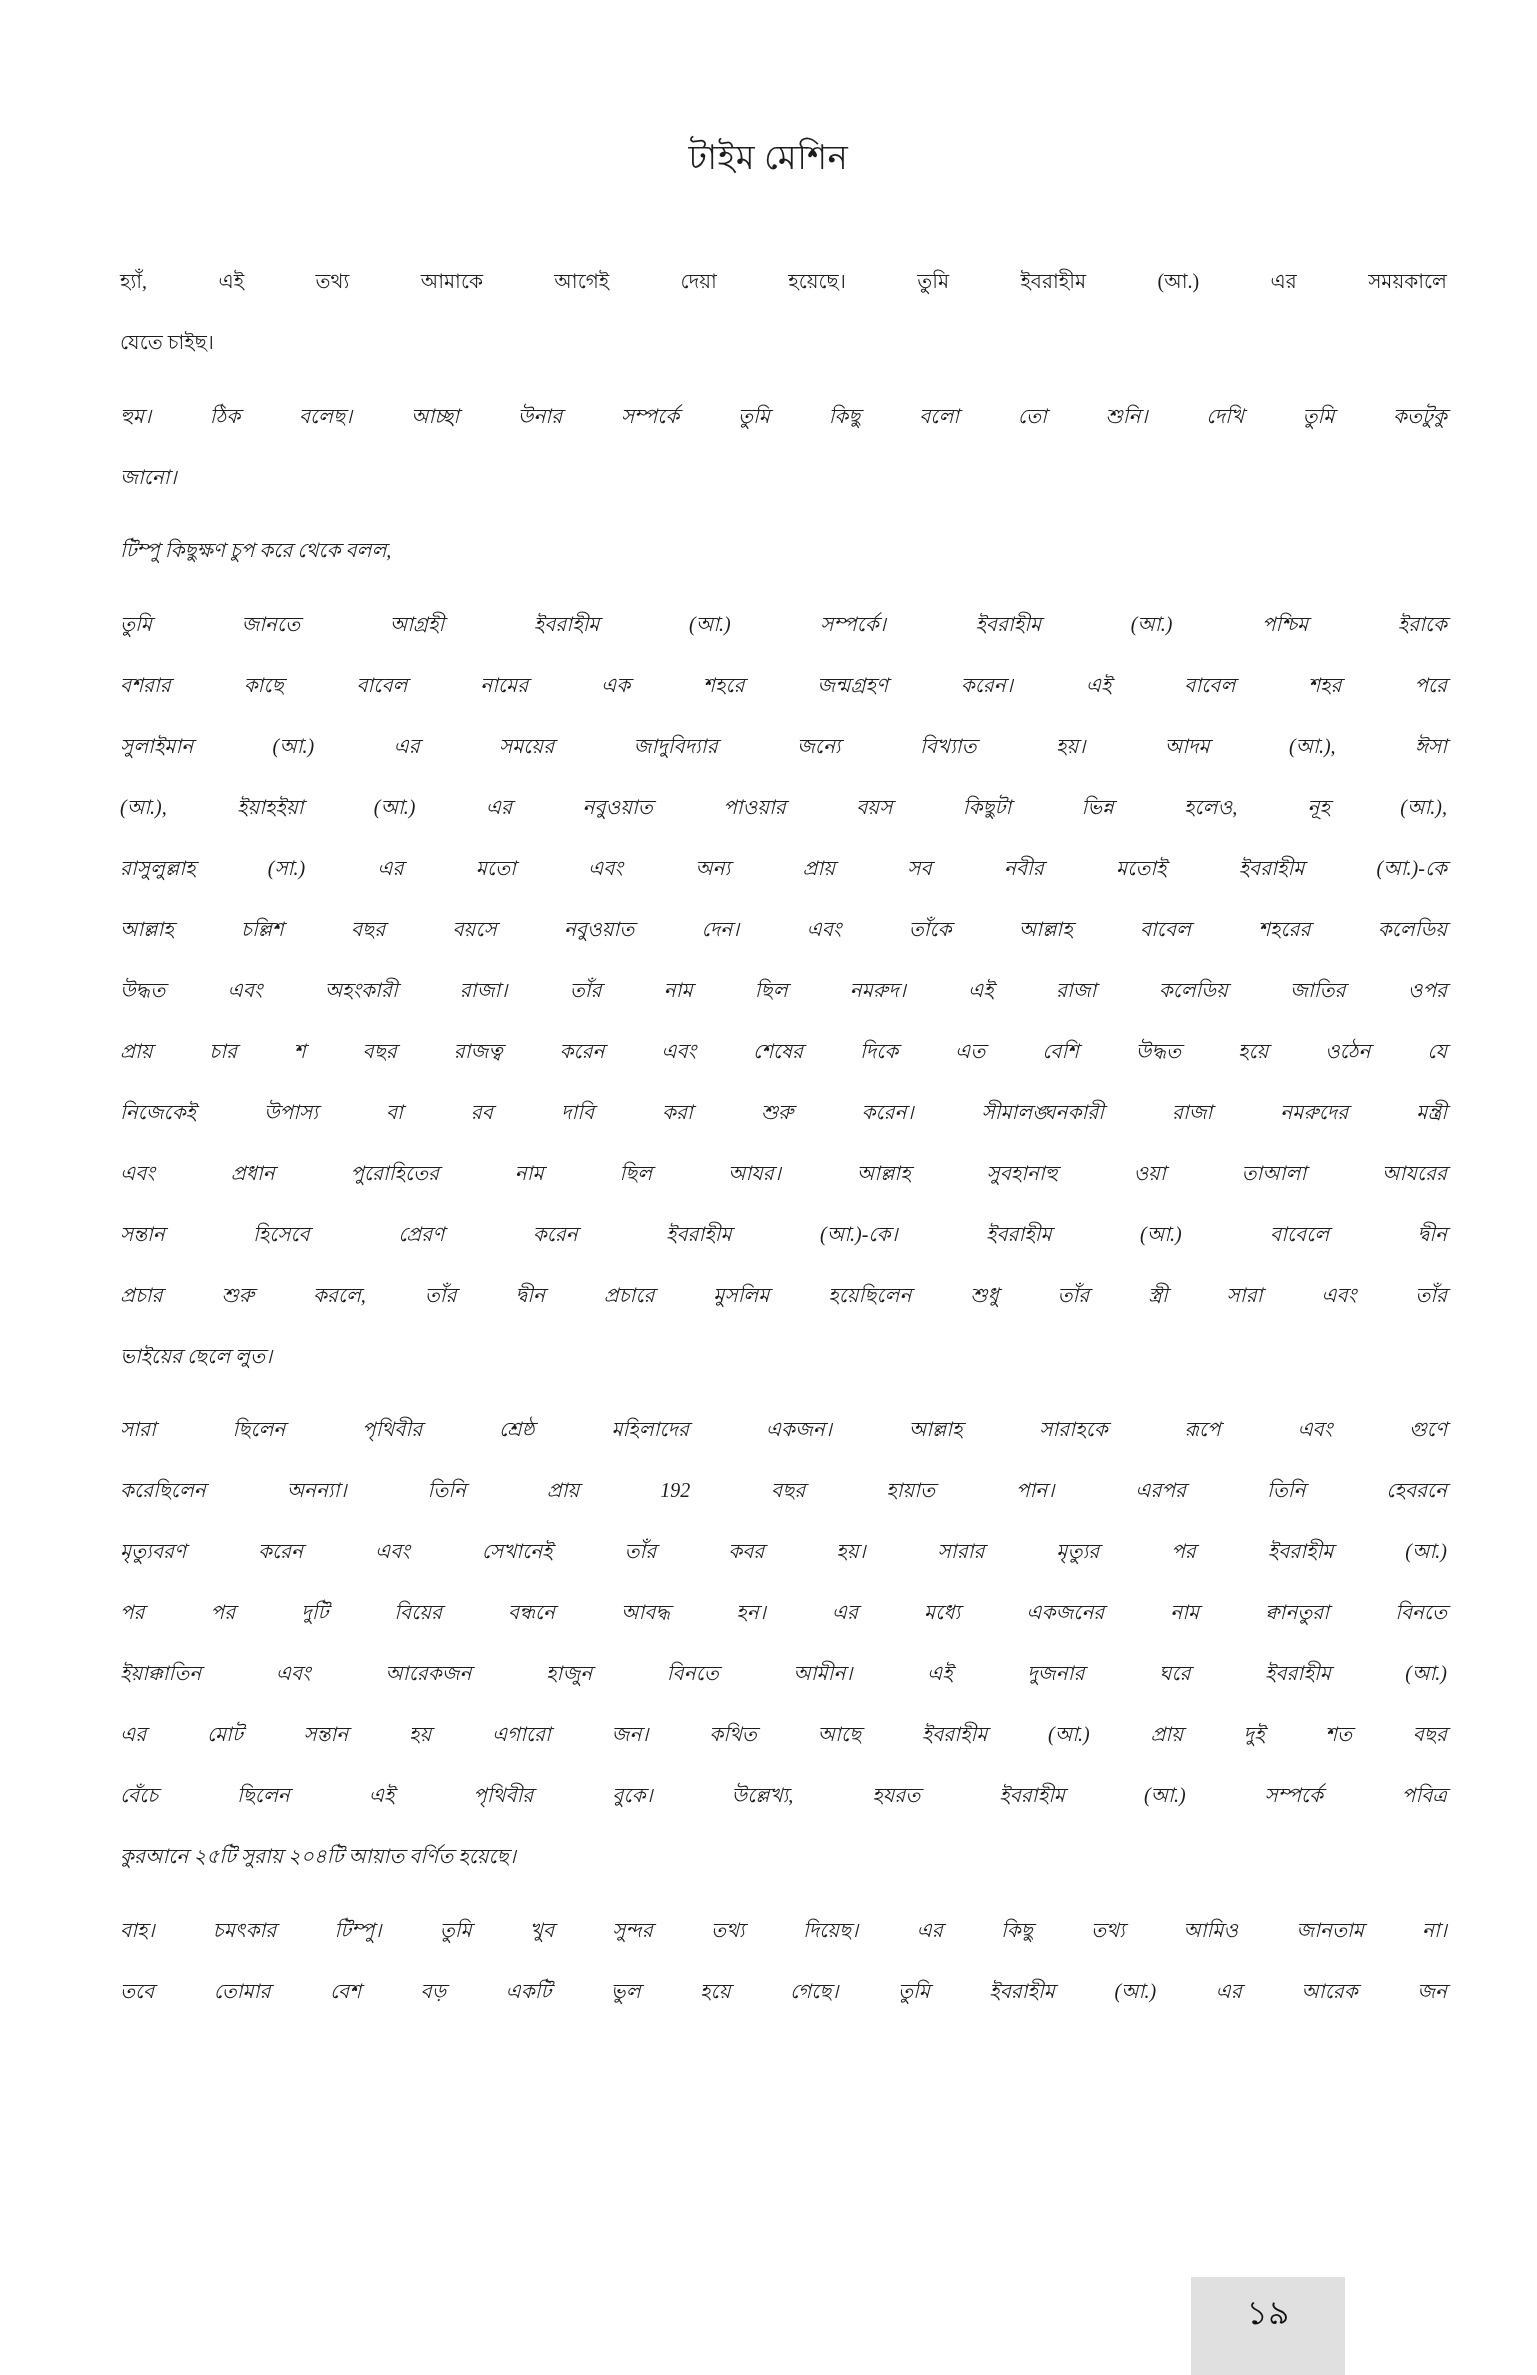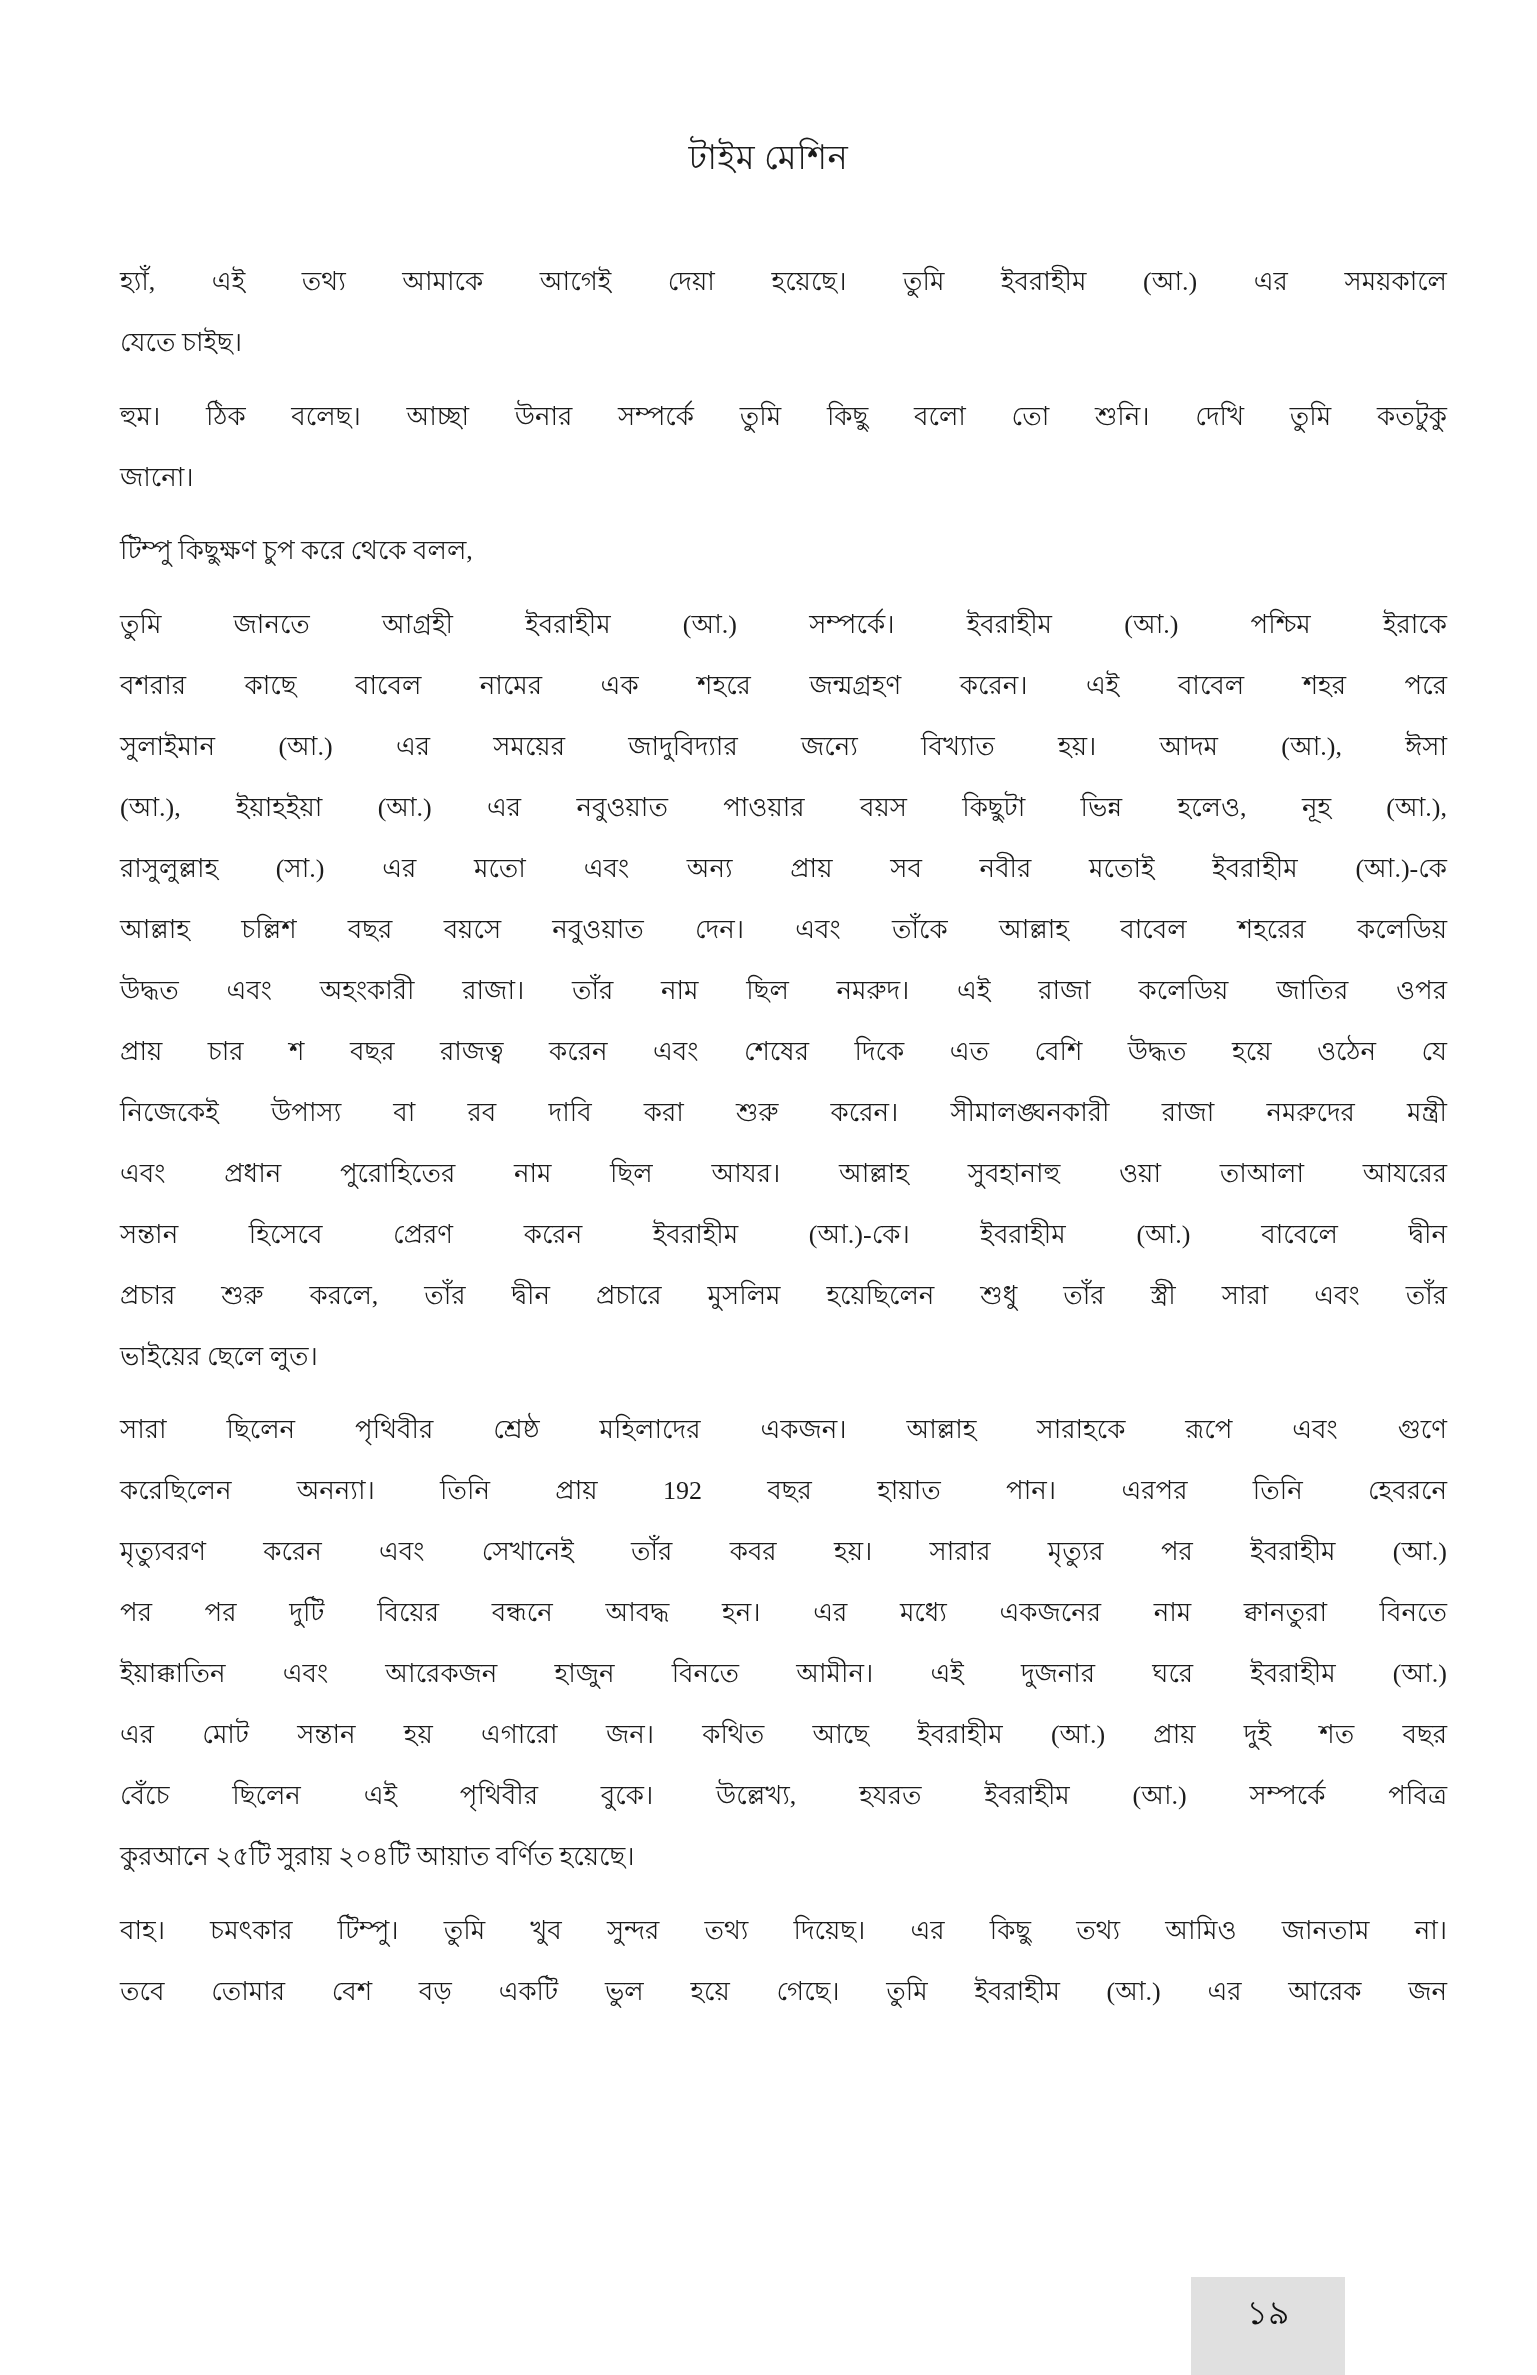--- a/index.html
+++ b/index.html
@@ -20,24 +20,24 @@
     margin:0;
     padding-top:134px;
     text-align:center;
     font-size:34px;
     font-weight:normal;
     line-height:48px;
     letter-spacing:0.5px;
   }
   .text-block {
     margin:69px 90px 0 120px;
-    font-size:26px;
+    font-size:20px;
   }
   .para { margin:0; }
-  .para + .para { margin-top:12.5px; }
+  .para + .para { margin-top:12.5px;font-style:italic; }
   .line {
     line-height:61px;
     text-align:justify;
     text-align-last:justify;
     white-space:normal;
   }
   .line.last {
     text-align:left;
     text-align-last:left;
   }

